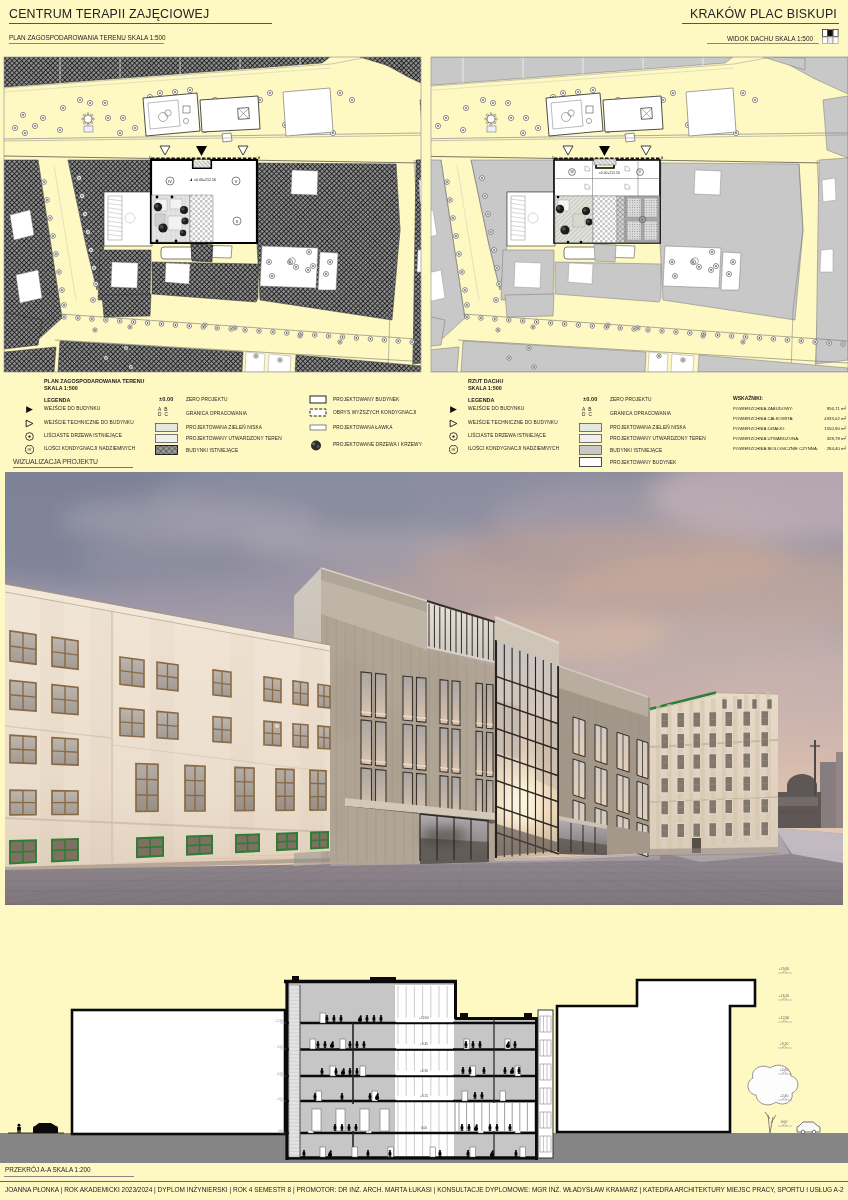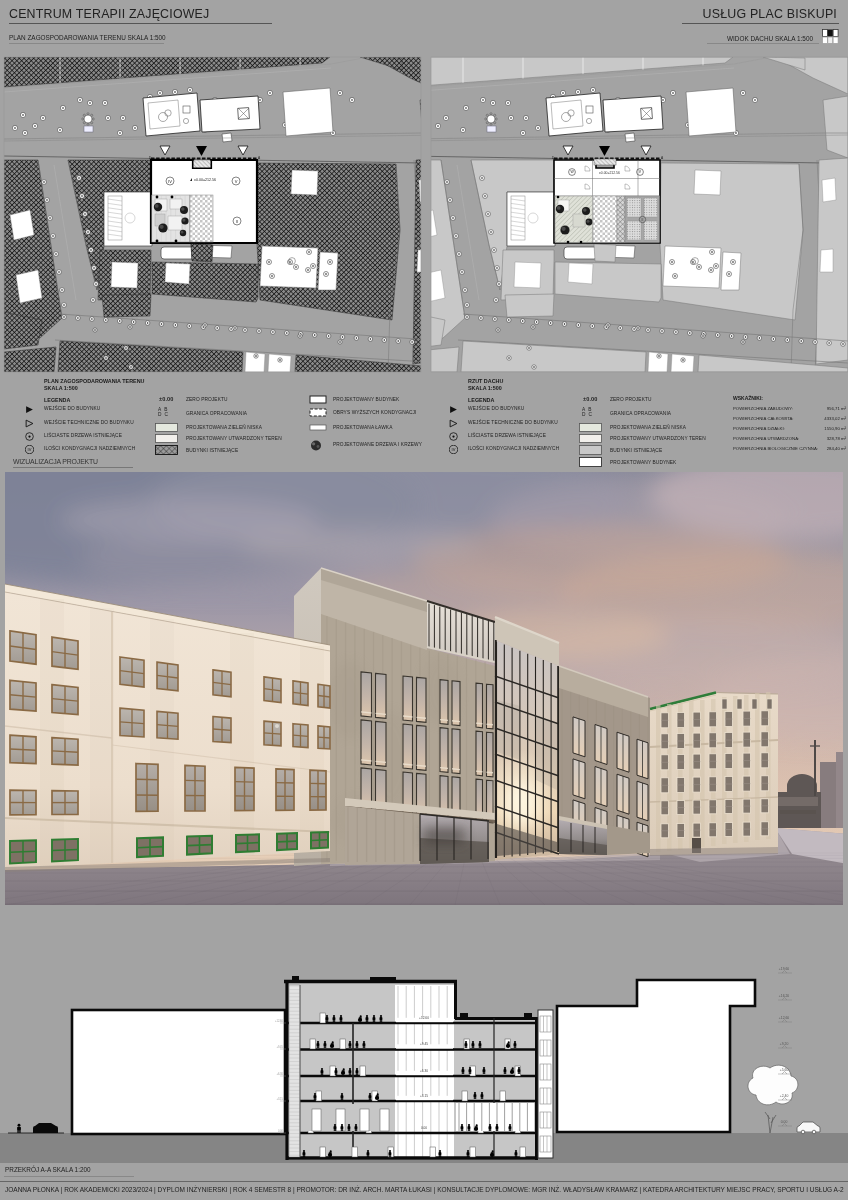--- a/index.html
+++ b/index.html
@@ -1,30 +1,30 @@
 <!DOCTYPE html>
 <html><head><meta charset="utf-8">
 <style>
 html,body{margin:0;padding:0;background:#fff;}
-#page{position:relative;width:848px;height:1200px;overflow:hidden;background:#a3a3a3;
+#page{position:relative;width:848px;height:1200px;overflow:hidden;background:#fef9c3;
  font-family:"Liberation Sans",sans-serif;color:#1a1a1a;}
 .t{position:absolute;white-space:nowrap;}
 .ln{position:absolute;background:#555;height:1px;}
 .sm{font-size:4.8px;letter-spacing:0.1px;color:#222;}
 .bd{font-weight:bold;}
 .wk{position:absolute;white-space:nowrap;font-size:4.3px;color:#222;}
 </style></head>
 <body>
 <div id="page">
 
 <div class="t" style="left:9px;top:7px;font-size:12.4px;letter-spacing:0.2px;color:#222">CENTRUM TERAPII ZAJĘCIOWEJ</div>
 
 <div class="ln" style="left:9px;top:23px;width:263px"></div>
 
-<div class="t" style="right:11px;top:7px;font-size:12.4px;letter-spacing:0.2px;color:#222">USŁUG PLAC BISKUPI</div>
+<div class="t" style="right:11px;top:7px;font-size:12.4px;letter-spacing:0.2px;color:#222">KRAKÓW PLAC BISKUPI</div>
 
 <div class="ln" style="left:682px;top:23px;width:157px"></div>
 
 <div class="t" style="left:9px;top:34px;font-size:6.4px;color:#222">PLAN ZAGOSPODAROWANIA TERENU SKALA 1:500</div>
 <div class="ln" style="left:9px;top:43px;width:155px;background:#888"></div>
 
 <div class="t" style="right:35px;top:35px;font-size:6.4px;color:#222">WIDOK DACHU SKALA 1:500</div>
 <div class="ln" style="left:707px;top:43px;width:112px;background:#888"></div>
 
 <svg class="t" style="left:822px;top:29px" width="17" height="15" viewBox="0 0 17 15">

